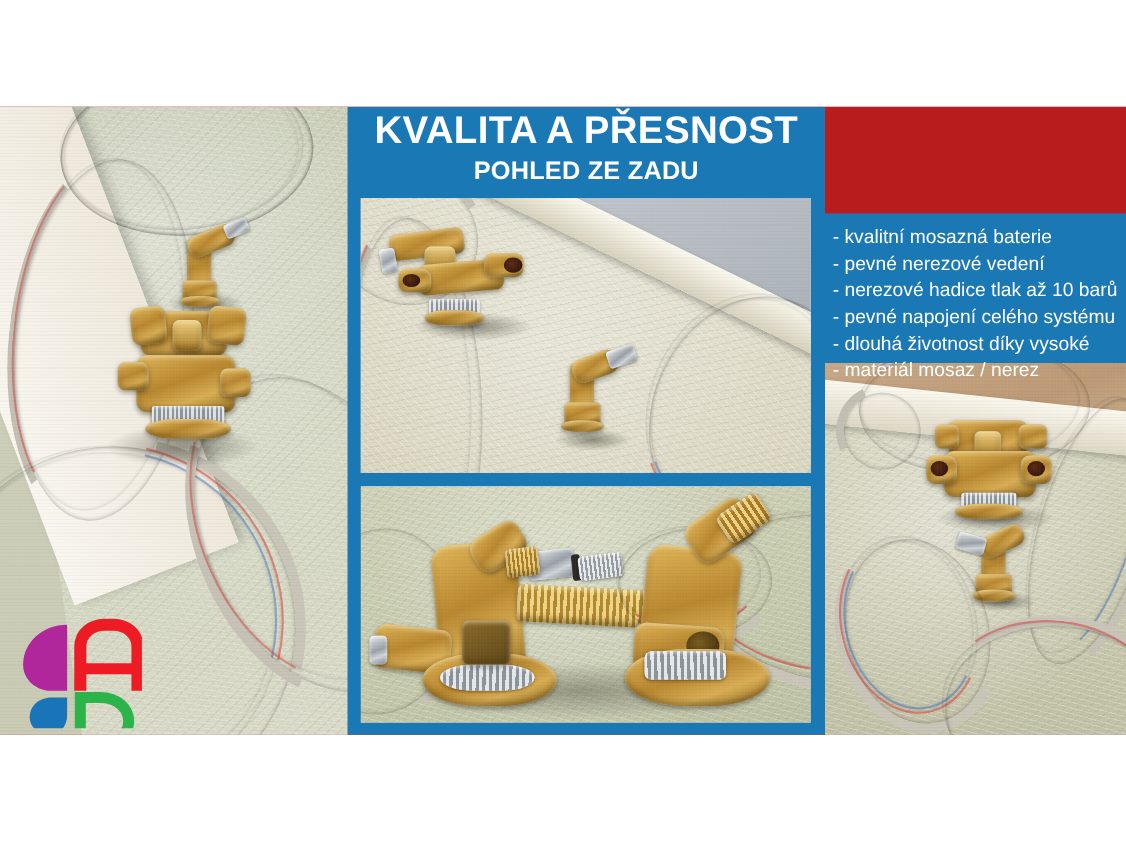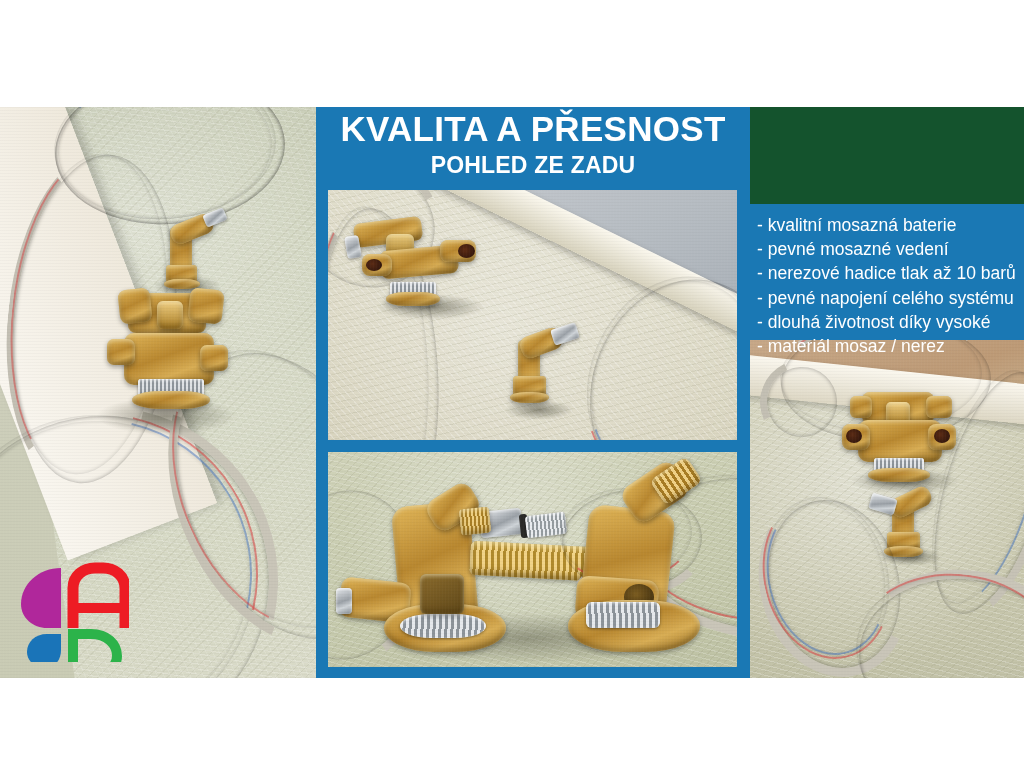--- a/index.html
+++ b/index.html
@@ -17,24 +17,24 @@
     position: relative;
     width: 1024px;
     height: 768px;
     background: #ffffff;
   }
 
   
   .collage {
     position: absolute;
     left: 0;
-    top: 107px;
+    top: 97px;
     width: 1024px;
     height: 571px;
-    background: #14532d;
+    background: #b91c1c;
     overflow: hidden;
   }
 
   
   .photo {
     position: absolute;
     overflow: hidden;
     background: #cfcdbd;
   }
 
@@ -409,21 +409,21 @@
       <div class="hose-b" style="left:14px; top:154px; width:122px; height:162px; border-width:2px; border-color:transparent transparent #d33f3f #d33f3f; transform:rotate(-14deg); opacity:.55;"></div>
       <div class="hose-b" style="left:18px; top:158px; width:114px; height:154px; border-width:2px; border-color:transparent transparent #2f63b8 #2f63b8; transform:rotate(-14deg); opacity:.45;"></div>
       <div class="hose-b" style="left:100px; top:230px; width:210px; height:160px; border-width:9px; border-color:#c9c5b8 transparent transparent transparent; transform:rotate(6deg);"></div>
       <div class="hose-b" style="left:104px; top:234px; width:202px; height:152px; border-width:2px; border-color:#d33f3f transparent transparent transparent; transform:rotate(6deg); opacity:.55;"></div>
       <div class="grain"></div>
     </div>
 
     <div id="bullets">
       <ul>
         <li>- kvalitní mosazná baterie</li>
-        <li>- pevné mosazné vedení</li>
+        <li>- pevné nerezové vedení</li>
         <li>- nerezové hadice tlak až 10 barů</li>
         <li>- pevné napojení celého systému</li>
         <li>- dlouhá životnost díky vysoké</li>
         <li>- materiál mosaz / nerez</li>
       </ul>
     </div>
 
   </div>
 
   <div id="logo">

